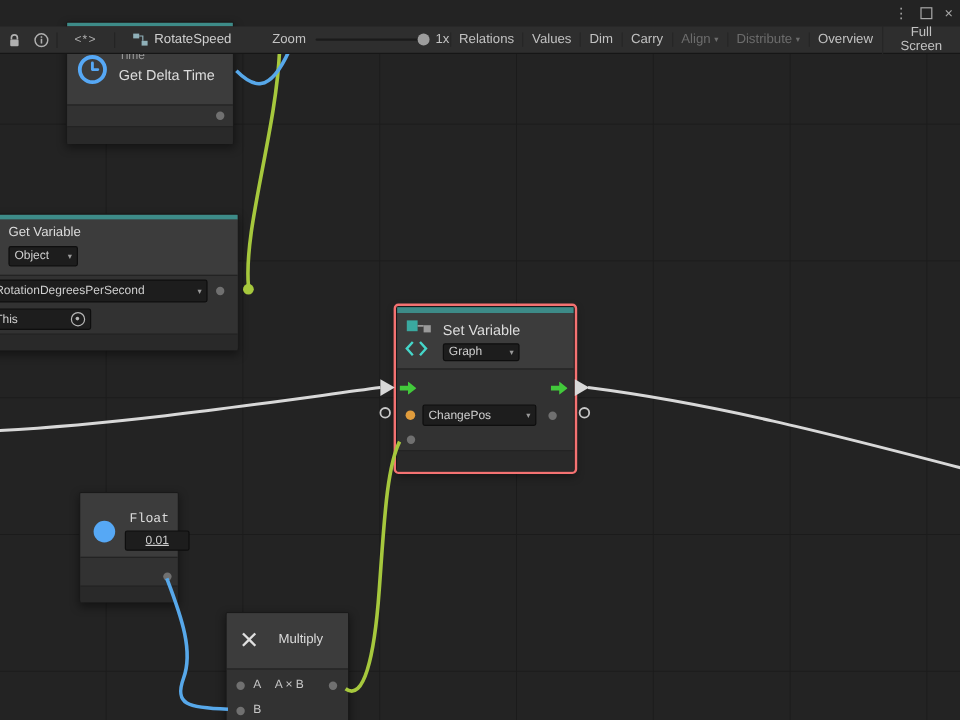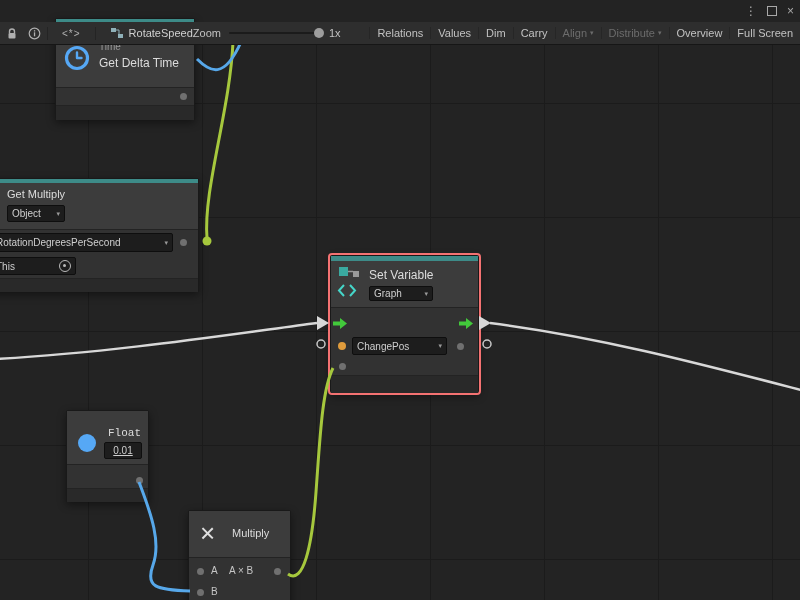--- a/index.html
+++ b/index.html
@@ -90,21 +90,21 @@
     <div class="n-cat" style="left:43px;top:22px;">Time</div>
     <div class="n-title" style="left:43px;top:37px;">Get Delta Time</div>
     <span class="pdot" style="left:124px;top:74px;"></span>
   </div>
 
   <div class="node" style="left:-18px;top:178px;width:215px;height:112px;">
     <div class="stripe" style="height:4px;"></div>
     <div class="sec header" style="top:4px;height:46px;"></div>
     <div class="sec body" style="top:50px;height:49px;"></div>
     <div class="sec footer" style="top:99px;height:13px;"></div>
-    <div class="n-title sm" style="left:24px;top:9px;">Get Multiply</div>
+    <div class="n-title sm" style="left:24px;top:9px;">Get Variable</div>
     <div class="dd-box" style="left:24px;top:26px;width:58px;height:17px;">
       <span>Object</span>
       <span class="arrow">▾</span>
     </div>
     <div class="dd-box" style="left:8px;top:54px;width:182px;height:19px;">
       <span>RotationDegreesPerSecond</span>
       <span class="arrow">▾</span>
     </div>
     <span class="pdot" style="left:197px;top:60px;"></span>
     <div class="dd-box" style="left:8px;top:78px;width:85px;height:18px;">
@@ -150,21 +150,21 @@
     <span class="pdot" style="left:126px;top:87px;"></span>
     <span class="pdot" style="left:8px;top:107px;"></span>
   </div>
 
   <div class="node" style="left:66px;top:410px;width:81px;height:90px;">
     <div class="sec header" style="top:0;height:53px;"></div>
     <div class="sec body" style="top:53px;height:24px;"></div>
     <div class="sec footer" style="top:77px;height:13px;"></div>
     <span class="float-circle" style="left:11px;top:23px;"></span>
     <div class="n-title sm" style="left:41px;top:16px;font-family:Liberation Mono, monospace;">Float</div>
-    <div class="dd-box val-box" style="left:37px;top:31px;width:38px;height:17px;text-decoration:underline;">
+    <div class="dd-box val-box" style="left:37px;top:31px;width:54px;height:17px;text-decoration:underline;">
       <span>0.01</span>
     </div>
     <span class="pdot" style="left:69px;top:66px;"></span>
   </div>
 
   <div class="node" style="left:188px;top:510px;width:101px;height:95px;">
     <div class="sec header" style="top:0;height:46px;"></div>
     <div class="sec body" style="top:46px;height:49px;"></div>
     <span class="mult-x" style="left:11px;top:9px;">×</span>
     <div class="n-title sm" style="left:43px;top:16px;">Multiply</div>
@@ -208,21 +208,21 @@
     <span class="tb-icon code-glyph" style="margin-left:8px;">&lt;*&gt;</span>
     <span class="tb-sep" style="margin-left:14px;"></span>
     <span class="graph-ref" style="margin-left:8px;">
       <svg width="14" height="12" viewBox="0 0 14 12">
         <rect x="1" y="1" width="5" height="4" fill="#8fb0b8"></rect>
         <rect x="8" y="7" width="5" height="4" fill="#8fb0b8"></rect>
         <path d="M6 3 H9 V7" stroke="#8fb0b8" fill="none"></path>
       </svg>
       <span>RotateSpeed</span>
     </span>
-    <span style="">Zoom</span>
+    <span style="margin-left:34px;">Zoom</span>
     <div class="zoom-slider" style="margin-left:8px;">
       <div class="zoom-track"></div>
       <div class="zoom-handle"></div>
     </div>
     <span style="margin-left:5px;">1x</span>
     <div class="tb-buttons">
       <button class="tb-btn">
           <span>Relations</span>
         </button>
       <button class="tb-btn">

